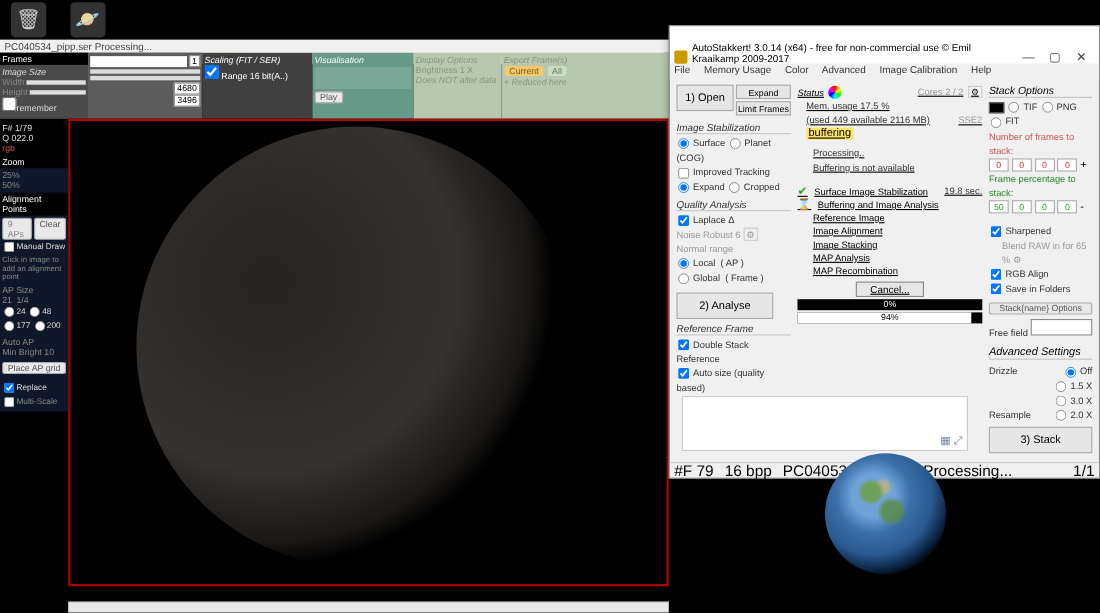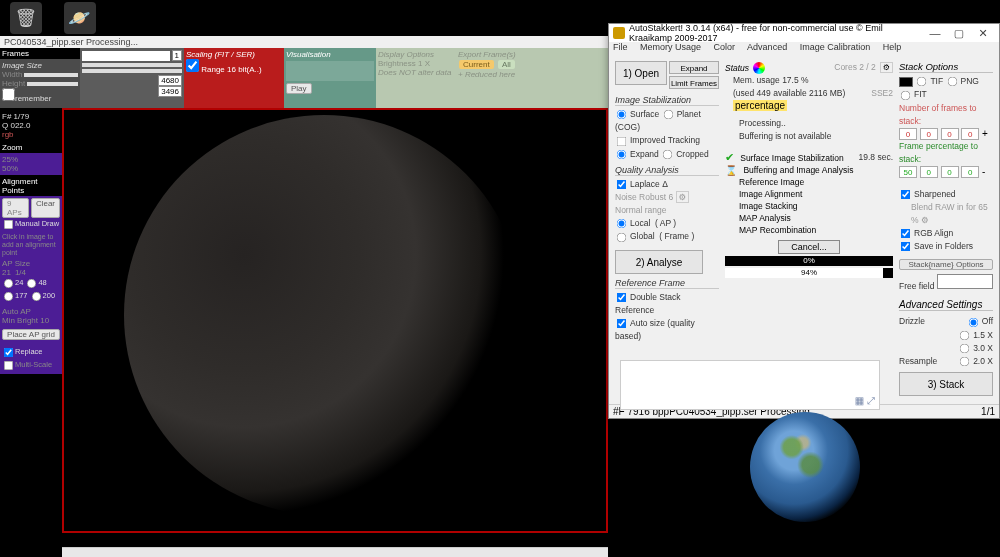--- a/index.html
+++ b/index.html
@@ -9,69 +9,69 @@
 .desktop-icon { position: absolute; width: 44px; text-align: center; color: #fff; font-size: 9px; }
 .desktop-icon .ic { width: 32px; height: 32px; margin: 0 auto 2px; background: #333; border-radius: 4px; display:flex;align-items:center;justify-content:center;color:#ccc;font-size:18px; }
 
 
 .mainapp { position:absolute; left:0; top:36px; width:608px; height:521px; }
 .mainapp .titlebar { background:#f0f0f0; height:12px; font-size:9px; padding:0 4px; line-height:12px; color:#444;}
 .mainapp .toprow { display:flex; height:60px; }
 .side-dark { width:80px; background:#4b4b4b; color:#ddd; font-size:8px; padding:2px; }
 .side-dark .hdr { background:#000; color:#fff; font-size:8px; padding:1px 2px; margin:-2px -2px 2px -2px;}
 .frames-panel { flex:0 0 104px; background:#5c5c5c; padding:2px; color:#fff; font-size:8px;}
-.scale-panel { flex:0 0 100px; background:#b91c1c; padding:2px; color:#fff; font-size:8px;}
+.scale-panel { flex:0 0 100px; background:#404040; padding:2px; color:#fff; font-size:8px;}
 .teal-panel { flex:0 0 92px; background:#669988; padding:2px; color:#fff; font-size:8px;}
 .disp-panel { flex:0 0 80px; background:#b8c8b0; padding:2px; color:#8a9284; font-size:8px;}
 .exp-panel { flex:1; background:#b8c8b0; padding:2px; color:#8a9284; font-size:8px;}
 .ital{font-style:italic;}
 .chip { display:inline-block;background:#cadfbf;color:#667760;padding:0 4px;margin:1px;border-radius:2px;font-size:8px;}
 .chip.y{background:#f5c96b;color:#7a5c1a;}
 .btn-sm{display:inline-block;background:#e8e8e8;border:1px solid #aaa;padding:0 4px;font-size:8px;color:#555;border-radius:2px;}
 
 .viewer { position:relative; background:#000; border:2px solid #b00000; height:425px; margin-left:62px;}
 .moon { position:absolute; left:60px; top:5px; width:400px; height:400px; border-radius:50%; background: radial-gradient(circle at 30% 35%, #262322 0%, #2f2c2a 30%, #353230 45%, #1a1816 62%, #000 68%); }
 
 .leftcol { position:absolute; left:0; top:110px; width:62px; color:#ddd; font-size:8px;}
-.leftcol .blk{background:#4c1d95;padding:2px;margin-bottom:1px;}
+.leftcol .blk{background:#0f172a;padding:2px;margin-bottom:1px;}
 .leftcol .hdr{background:#000;color:#fff;padding:1px 2px;margin:-2px -2px 2px -2px;font-size:8px;}
 .leftcol .dim{color:#888;}
 .leftcol label{display:block;font-size:7.5px;line-height:11px;}
 .leftcol input[type=checkbox],.leftcol input[type=radio]{transform:scale(0.7);vertical-align:middle;}
 .scrollbar-h{position:absolute;left:62px;right:0;bottom:0;height:10px;background:#e8e8e8;border-top:1px solid #ccc;}
 
 
 .aswin { position:absolute; right:0; top:23px; width:392px; background:#f0f0f0; border:1px solid #888; box-shadow:0 2px 8px rgba(0,0,0,0.4);}
-.aswin .tb { height:18px; background:#fff; display:flex; align-items:center; padding:0 4px; font-size:9px; }
+.aswin .tb { height:34px; background:#fff; display:flex; align-items:flex-end; padding:0 4px; font-size:9px; }
 .aswin .tb .tic{width:12px;height:12px;background:#c90;margin-right:4px;border-radius:2px;}
 .aswin .tb .title{flex:1;}
 .aswin .tb .wbtn{width:24px;text-align:center;color:#444;font-size:11px;}
 .aswin .menu { height:15px; background:#f0f0f0; padding:0 4px; font-size:9px; color:#333;}
 .aswin .menu span{margin-right:10px;}
 .aswin .body { display:flex; padding:4px 6px 6px 6px; gap:6px;}
 .col1{flex:0 0 100px;}
-.col2{flex:1;}
+.col2{flex:1;text-decoration:underline;}
 .col3{flex:0 0 94px;}
 .bigbtn{display:block;width:88px;height:24px;line-height:24px;text-align:center;background:#e6e6e6;border:1px solid #aaa;margin-bottom:2px;font-size:10px;}
 .smbtn{display:block;width:50px;height:13px;line-height:13px;text-align:center;background:#e6e6e6;border:1px solid #aaa;font-size:8px;margin-bottom:2px;}
 .section-h{font-style:italic;font-size:9px;color:#333;border-bottom:1px solid #c8c8c8;margin:4px 0 2px;}
 .lbl{font-size:8.5px;color:#333;display:block;line-height:13px;}
 .lbl.dim{color:#999;}
 .lbl input{transform:scale(0.75);vertical-align:middle;margin-right:2px;}
 .status-row{display:flex;align-items:center;gap:4px;font-size:8.5px;}
 .colorwheel{width:12px;height:12px;border-radius:50%;background:conic-gradient(red,yellow,lime,cyan,blue,magenta,red);}
 .hl-y{background:#ffe46b;padding:0 2px;}
 .tick{color:#2a2;font-size:11px;margin-right:2px;}
 .hgl{color:#888;margin-right:2px;font-size:10px;}
 .step-title{font-size:8.5px;margin-left:14px;line-height:12px;}
 .cancel{display:block;width:62px;margin:4px auto 2px;text-align:center;border:1px solid #888;background:#e6e6e6;padding:1px 0;font-size:9px;}
 .pbar{position:relative;height:10px;background:#000;margin-top:2px;}
 .pbar .fill{position:absolute;left:0;top:0;bottom:0;background:#fff;}
 .pbar .txt{position:absolute;width:100%;text-align:center;font-size:8px;color:#fff;line-height:10px;}
-.statusbar{height:14px;background:#f0f0f0;border-top:1px solid #ccc;font-size:10px;display:flex;align-items:center;padding:0 4px;}
+.statusbar{height:14px;background:#f0f0f0;border-top:1px solid #ccc;font-size:14px;display:flex;align-items:center;padding:0 4px;gap:10px;}
 
 .blackbox{background:#000;width:14px;height:10px;display:inline-block;vertical-align:middle;border:1px solid #666;}
 .numfield{width:18px;height:12px;background:#fff;border:1px solid #aaa;display:inline-block;text-align:center;font-size:8px;line-height:12px;}
 .numfield.r{color:#c33;}
 .numfield.g{color:#2a2;}
 .advh{font-style:italic;font-size:10px;border-bottom:1px solid #c0c0c0;margin:6px 0 4px;}
 .ffield{background:#fff;border:1px solid #888;height:15px;width:56px;display:inline-block;}
 .thumb{position:absolute;left:620px;top:360px;width:260px;height:50px;background:#fff;border:1px solid #ccc;}
 .thumb .icons{position:absolute;right:4px;bottom:2px;font-size:10px;color:#78a;}
 .earth{position:absolute;left:750px;top:412px;width:110px;height:110px;border-radius:50%;background:radial-gradient(circle at 40% 35%, #6fa3d8 0 20%, #3a6fa8 35%, #2a5a8f 55%, #0a2342 70%, #000 78%);}
@@ -237,21 +237,21 @@
         <span style="flex:1"></span>
         <span class="lbl dim">Cores 2 / 2</span>
         <span style="border:1px solid #ccc;padding:0 2px;font-size:8px">⚙</span>
       </div>
       <div class="lbl" style="margin-left:8px">Mem. usage 17.5 %</div>
       <div class="status-row" style="margin-left:8px">
           <span class="lbl">(used 449 available 2116 MB)</span>
           <span style="flex:1"></span>
           <span class="lbl dim">SSE2</span>
         </div>
-      <div style="margin-left:8px"><span class="hl-y">percentage</span></div>
+      <div style="margin-left:8px"><span class="hl-y">buffering</span></div>
       <div class="lbl" style="margin:6px 0 0 14px">Processing..</div>
       <div class="lbl" style="margin-left:14px">Buffering is not available</div>
       <div style="margin-top:8px">
         <div class="status-row">
             <span class="tick">✔</span>
             <span class="step-title" style="margin-left:0">Surface Image Stabilization</span>
             <span style="flex:1"></span>
             <span class="lbl">19.8 sec.</span>
           </div>
         <div class="status-row">

